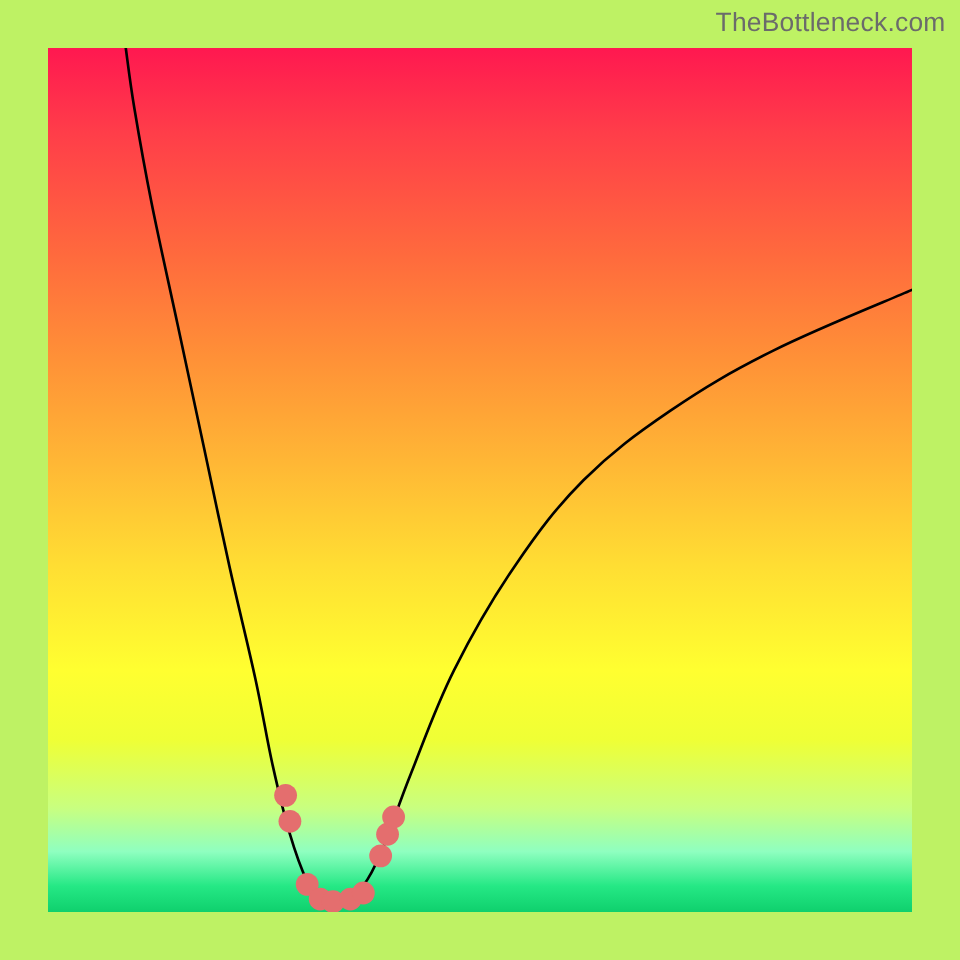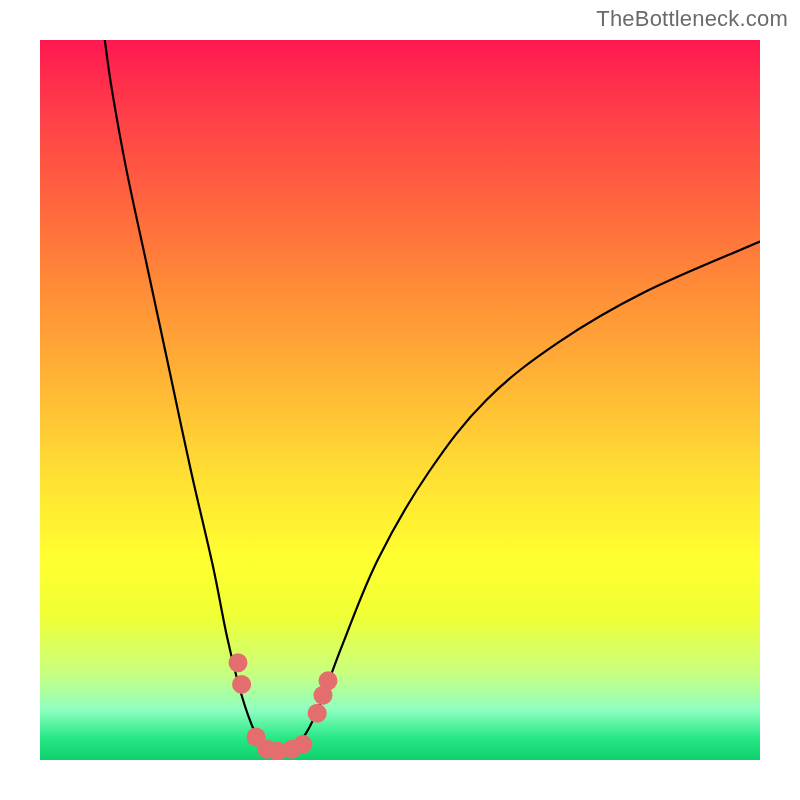--- a/index.html
+++ b/index.html
@@ -7,21 +7,21 @@
     padding: 0;
     width: 800px;
     height: 800px;
     overflow: hidden;
     background: #000;
     font-family: Arial, Helvetica, sans-serif;
   }
   .outer {
     width: 800px;
     height: 800px;
-    background: #ffffff;
+    background: #bef264;
     position: relative;
   }
   .plot {
     position: absolute;
     left: 40px;
     top: 40px;
     width: 720px;
     height: 720px;
     background: linear-gradient(to bottom,
       #ff1850 0%,

